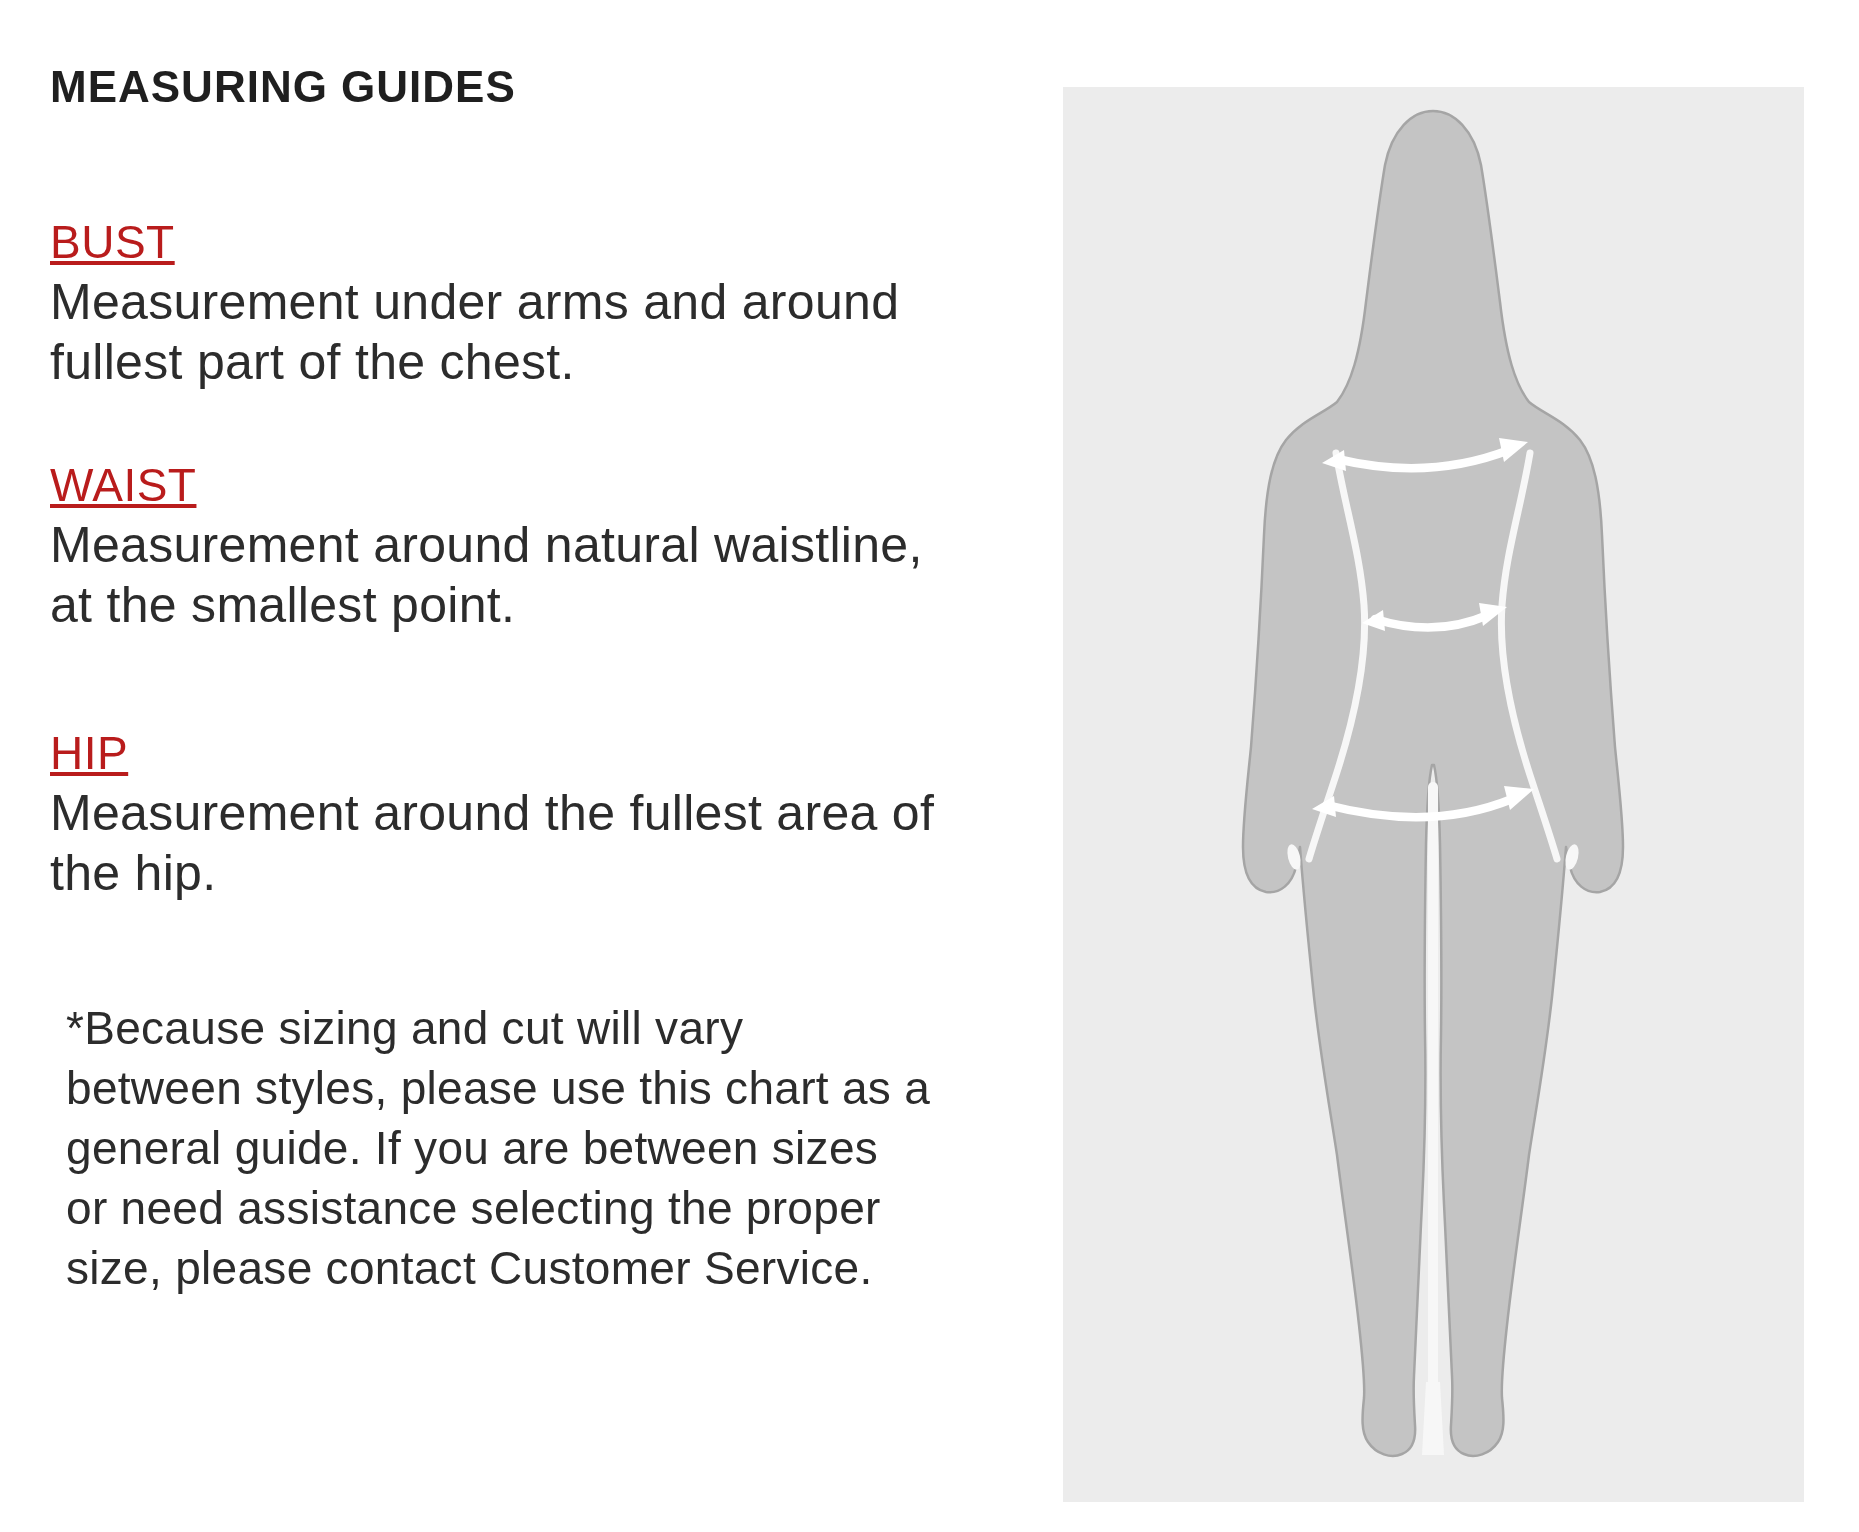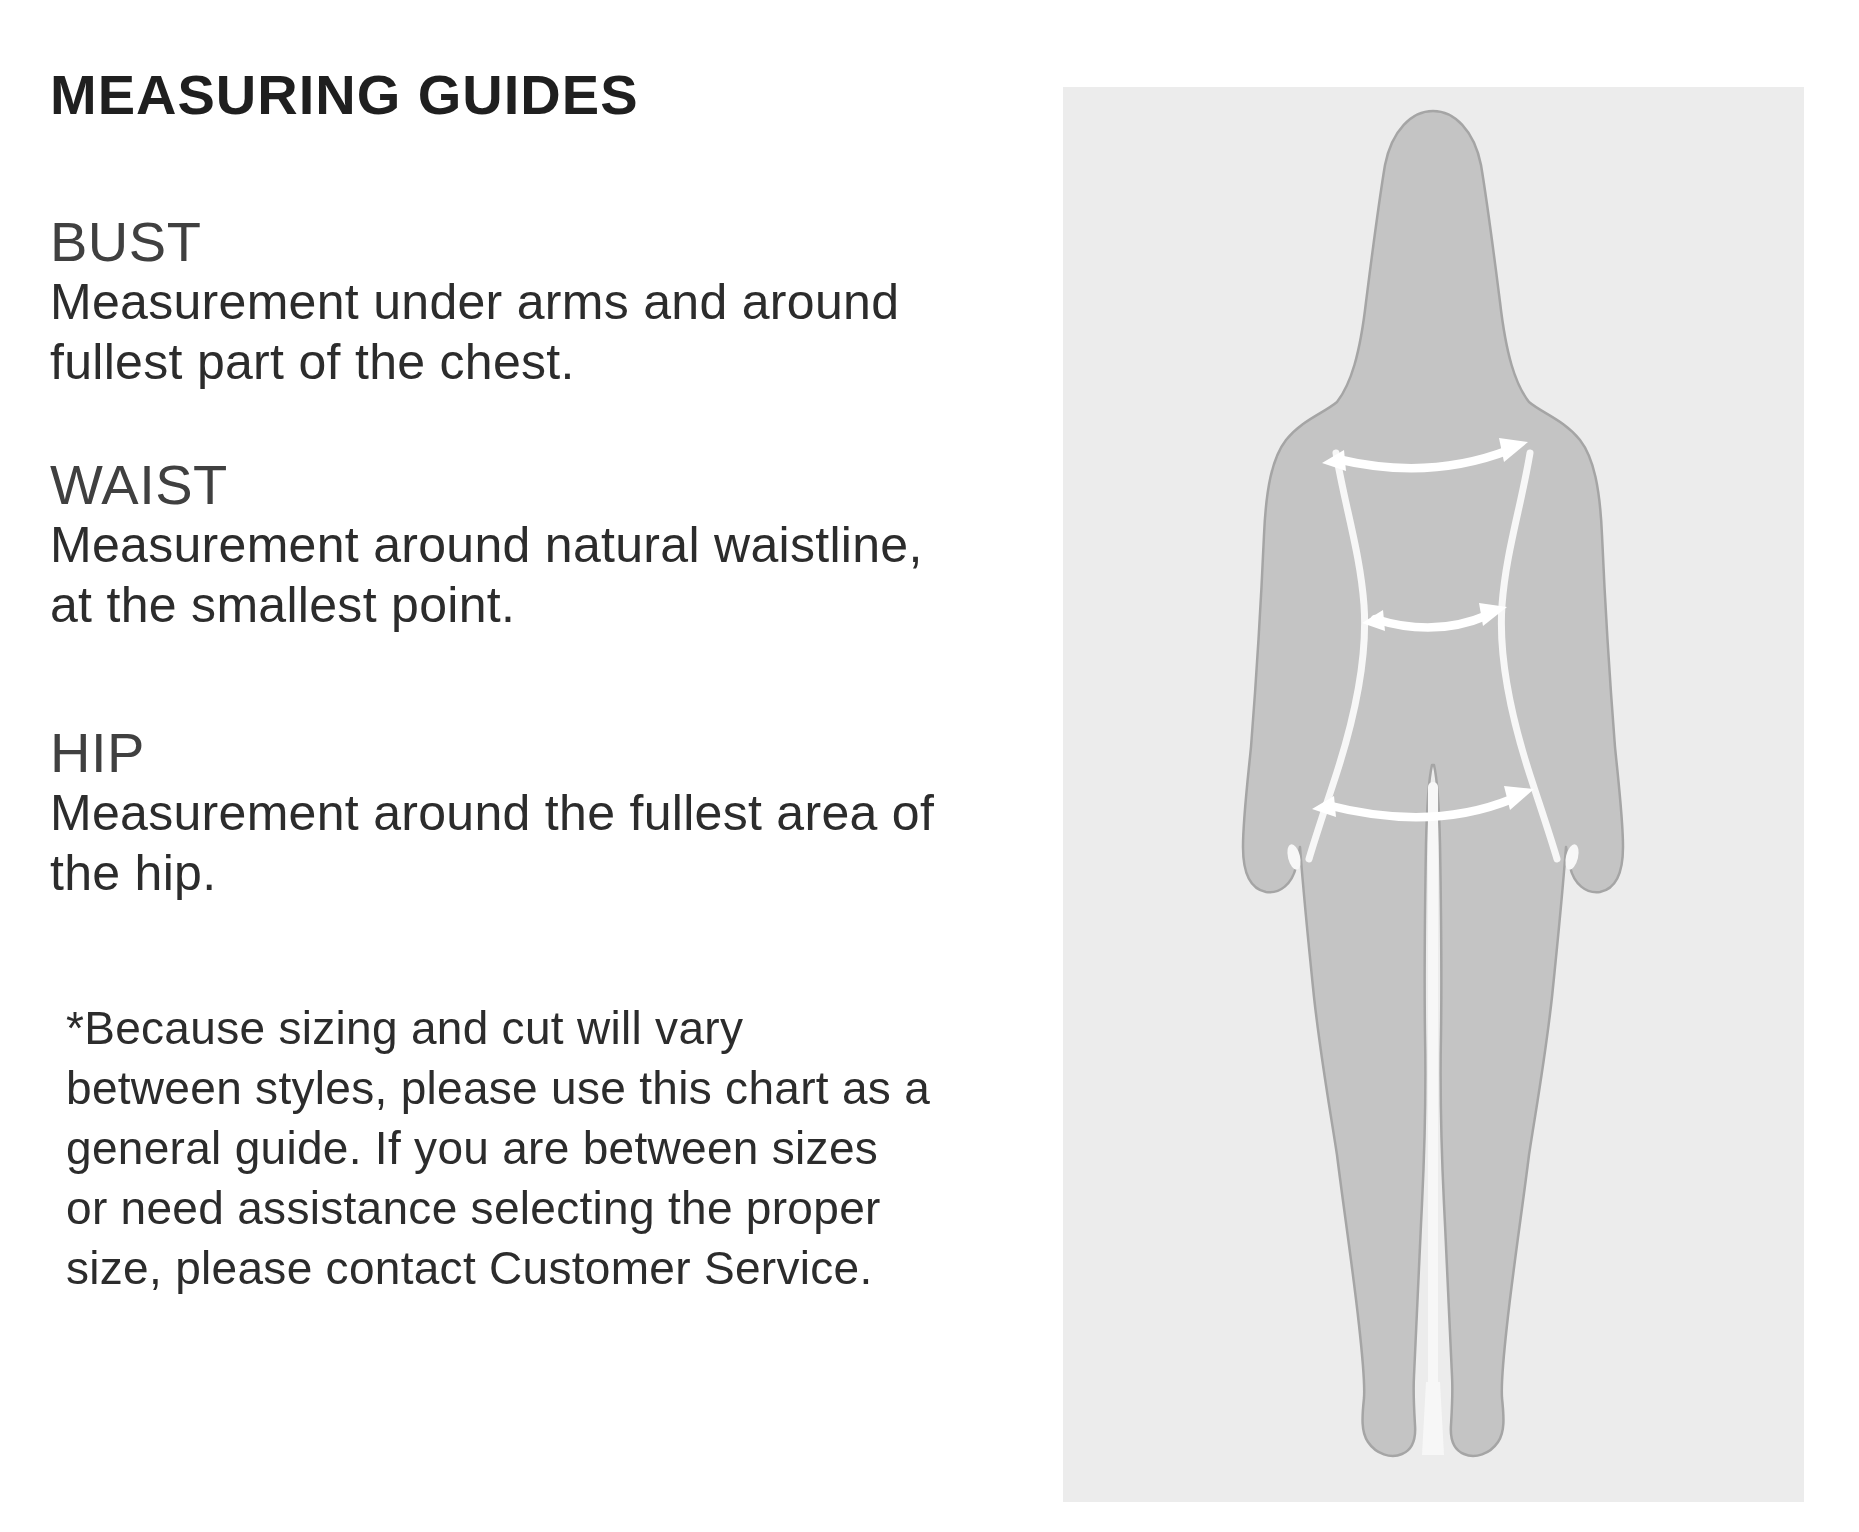--- a/index.html
+++ b/index.html
@@ -21,40 +21,41 @@
     position: absolute;
     left: 50px;
     top: 0;
     width: 1000px;
   }
   .guide-title {
     position: absolute;
     left: 0;
     top: 62px;
     margin: 0;
-    font-size: 56px;
+    font-size: 44px;
     font-weight: 700;
     letter-spacing: 1px;
     color: #1f1f1f;
     white-space: nowrap;
   }
   .measure-section {
     position: absolute;
     left: 0;
     width: 1000px;
   }
   .sec-bust  { top: 212px; }
   .sec-waist { top: 455px; }
   .sec-hip   { top: 723px; }
   .measure-label {
-    font-size: 56px;
+    font-size: 46px;
     line-height: 60px;
     font-weight: 400;
     letter-spacing: 0.5px;
-    color: #404040;
+    color: #b91c1c;
+    text-decoration: underline;
   }
   .measure-desc {
     font-size: 50px;
     line-height: 60px;
     font-weight: 400;
     letter-spacing: 0.3px;
     color: #2c2c2c;
     white-space: pre-line;
   }
   .footnote {

